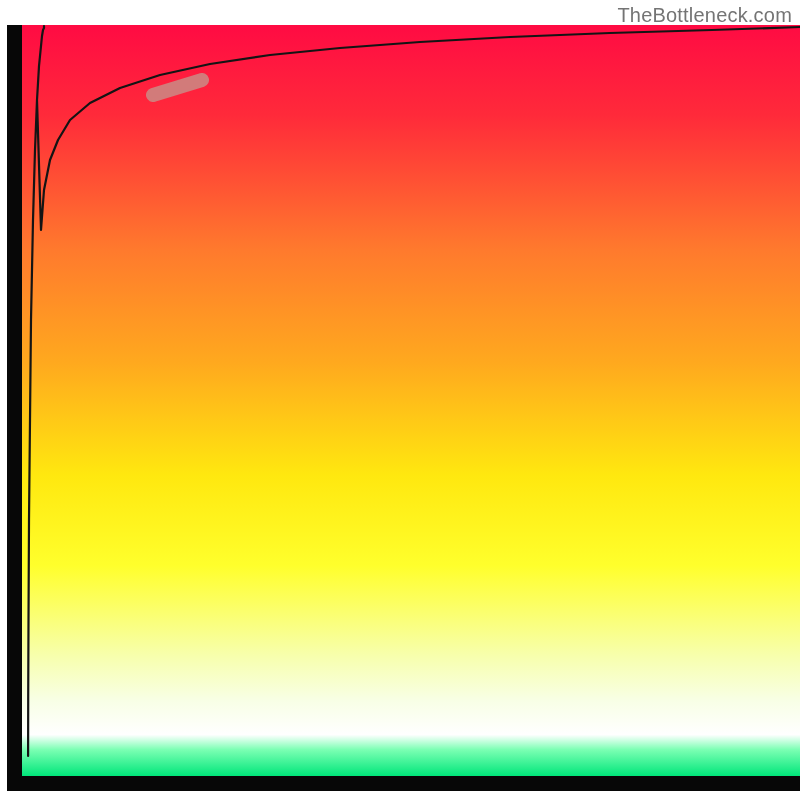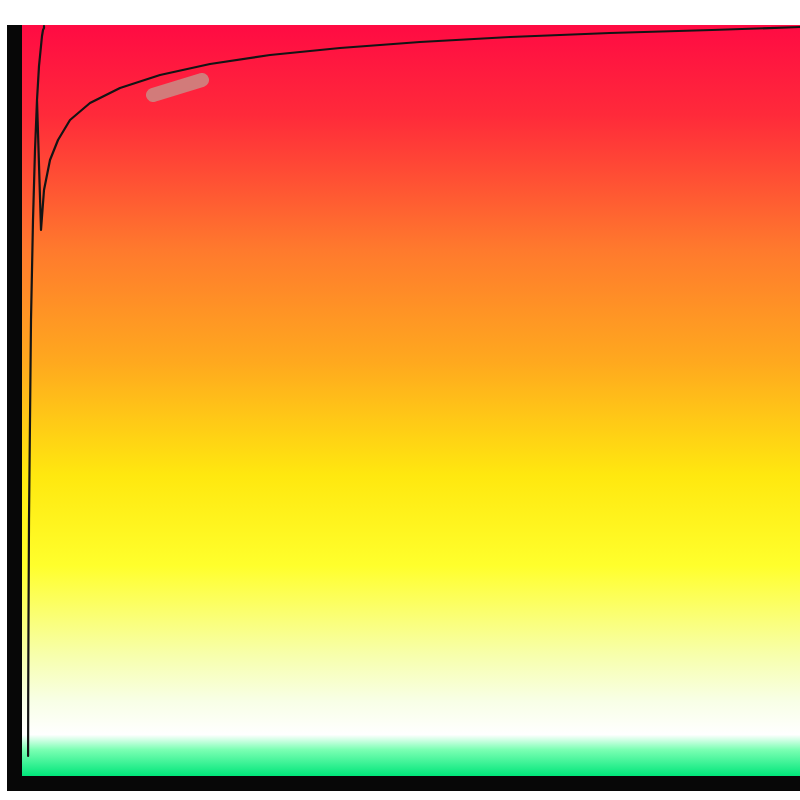--- a/index.html
+++ b/index.html
@@ -28,20 +28,21 @@
   }
   svg {
     display: block;
   }
 </style>
 </head>
 <body>
 
 <div class="chart-wrap">
 
+  <div class="watermark">TheBottleneck.com</div>
 
   <svg id="chart-svg" width="800" height="800" viewBox="0 0 800 800">
     <defs>
       <linearGradient id="bg-grad" x1="0" y1="0" x2="0" y2="1">
           <stop offset="0%" stop-color="#ff0b43"></stop>
           <stop offset="12%" stop-color="#ff2a3a"></stop>
           <stop offset="30%" stop-color="#ff7a2d"></stop>
           <stop offset="45%" stop-color="#ffa91e"></stop>
           <stop offset="60%" stop-color="#ffe80f"></stop>
           <stop offset="72%" stop-color="#ffff2c"></stop>

